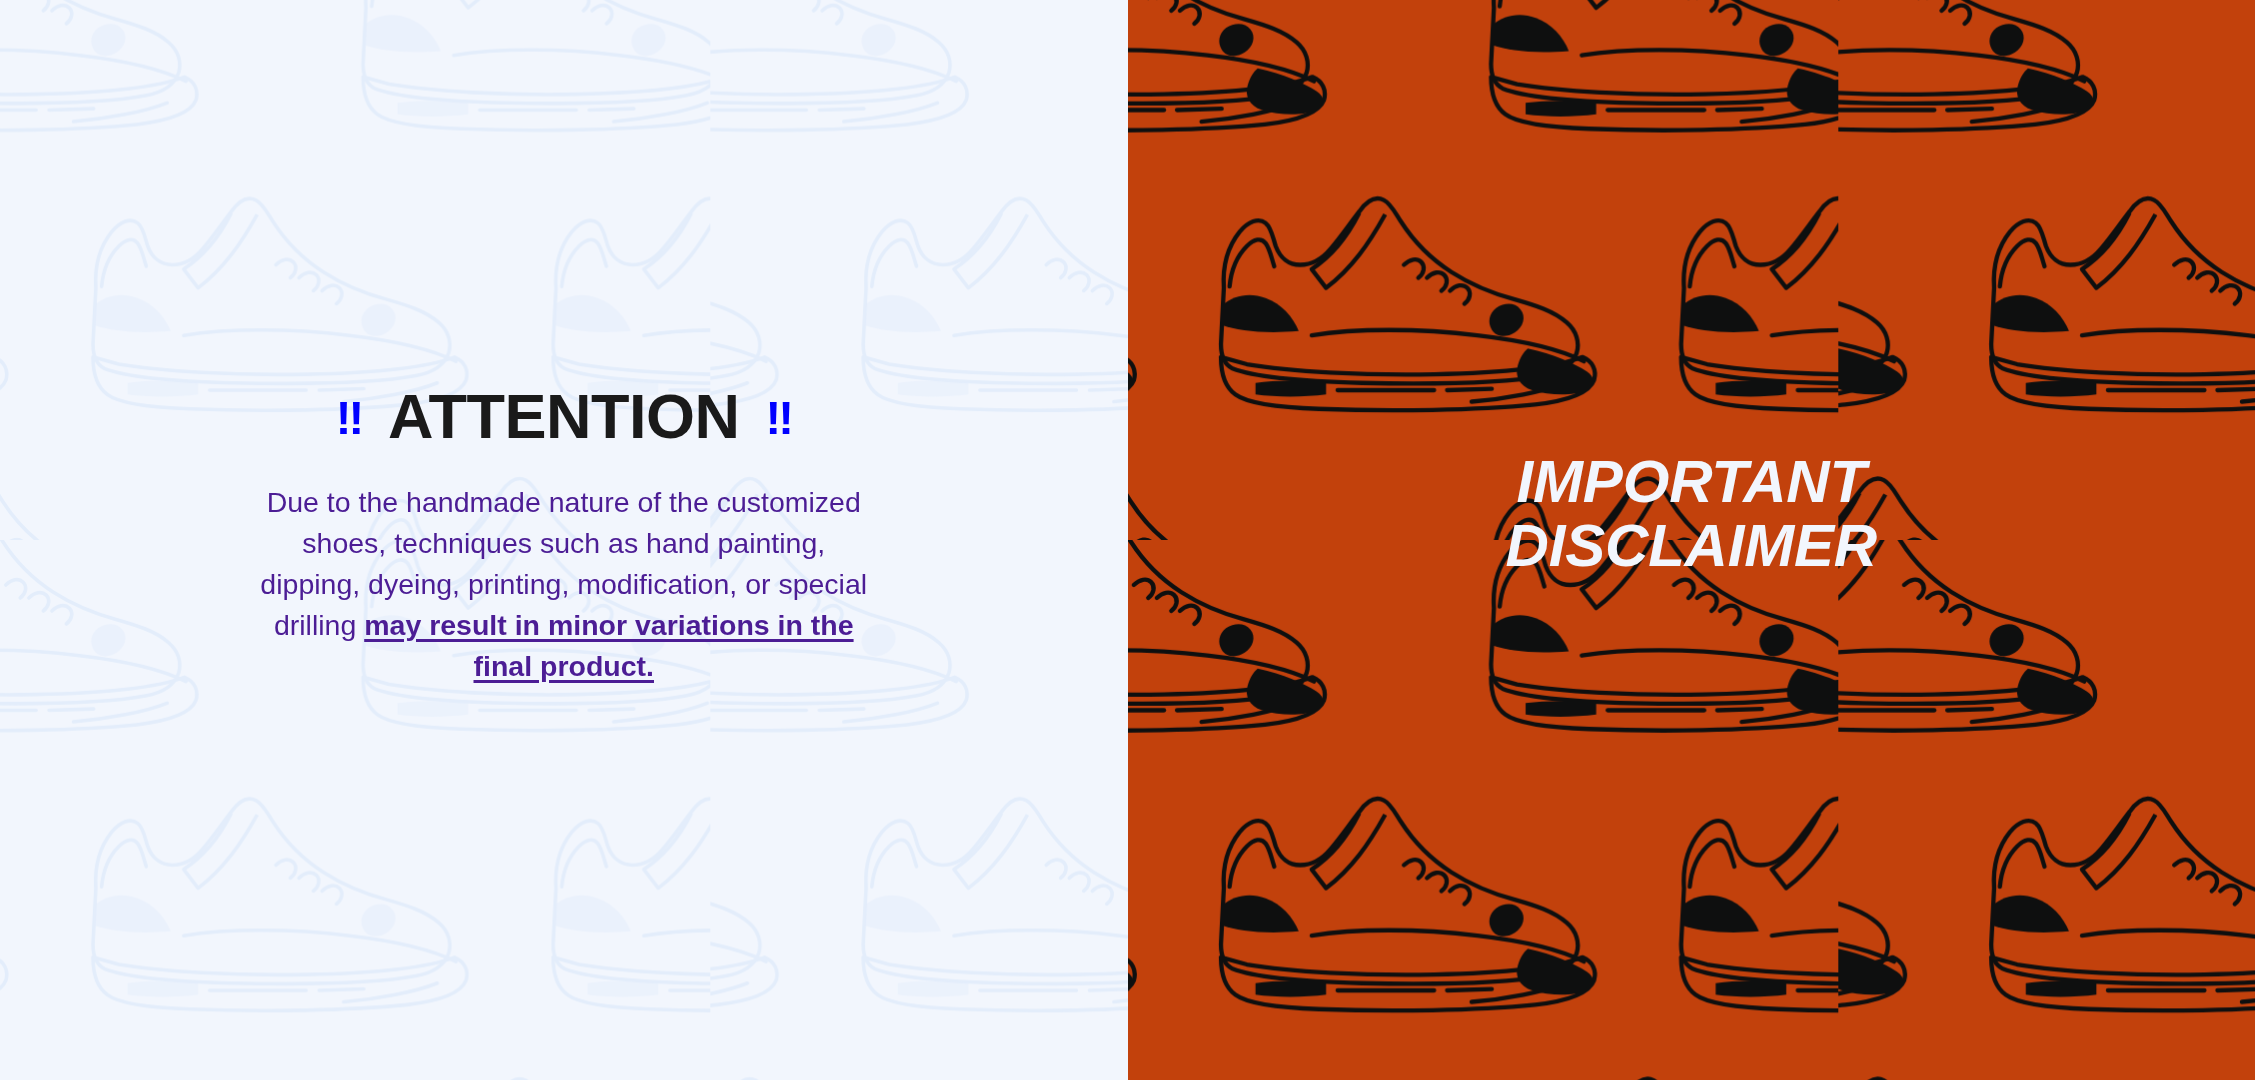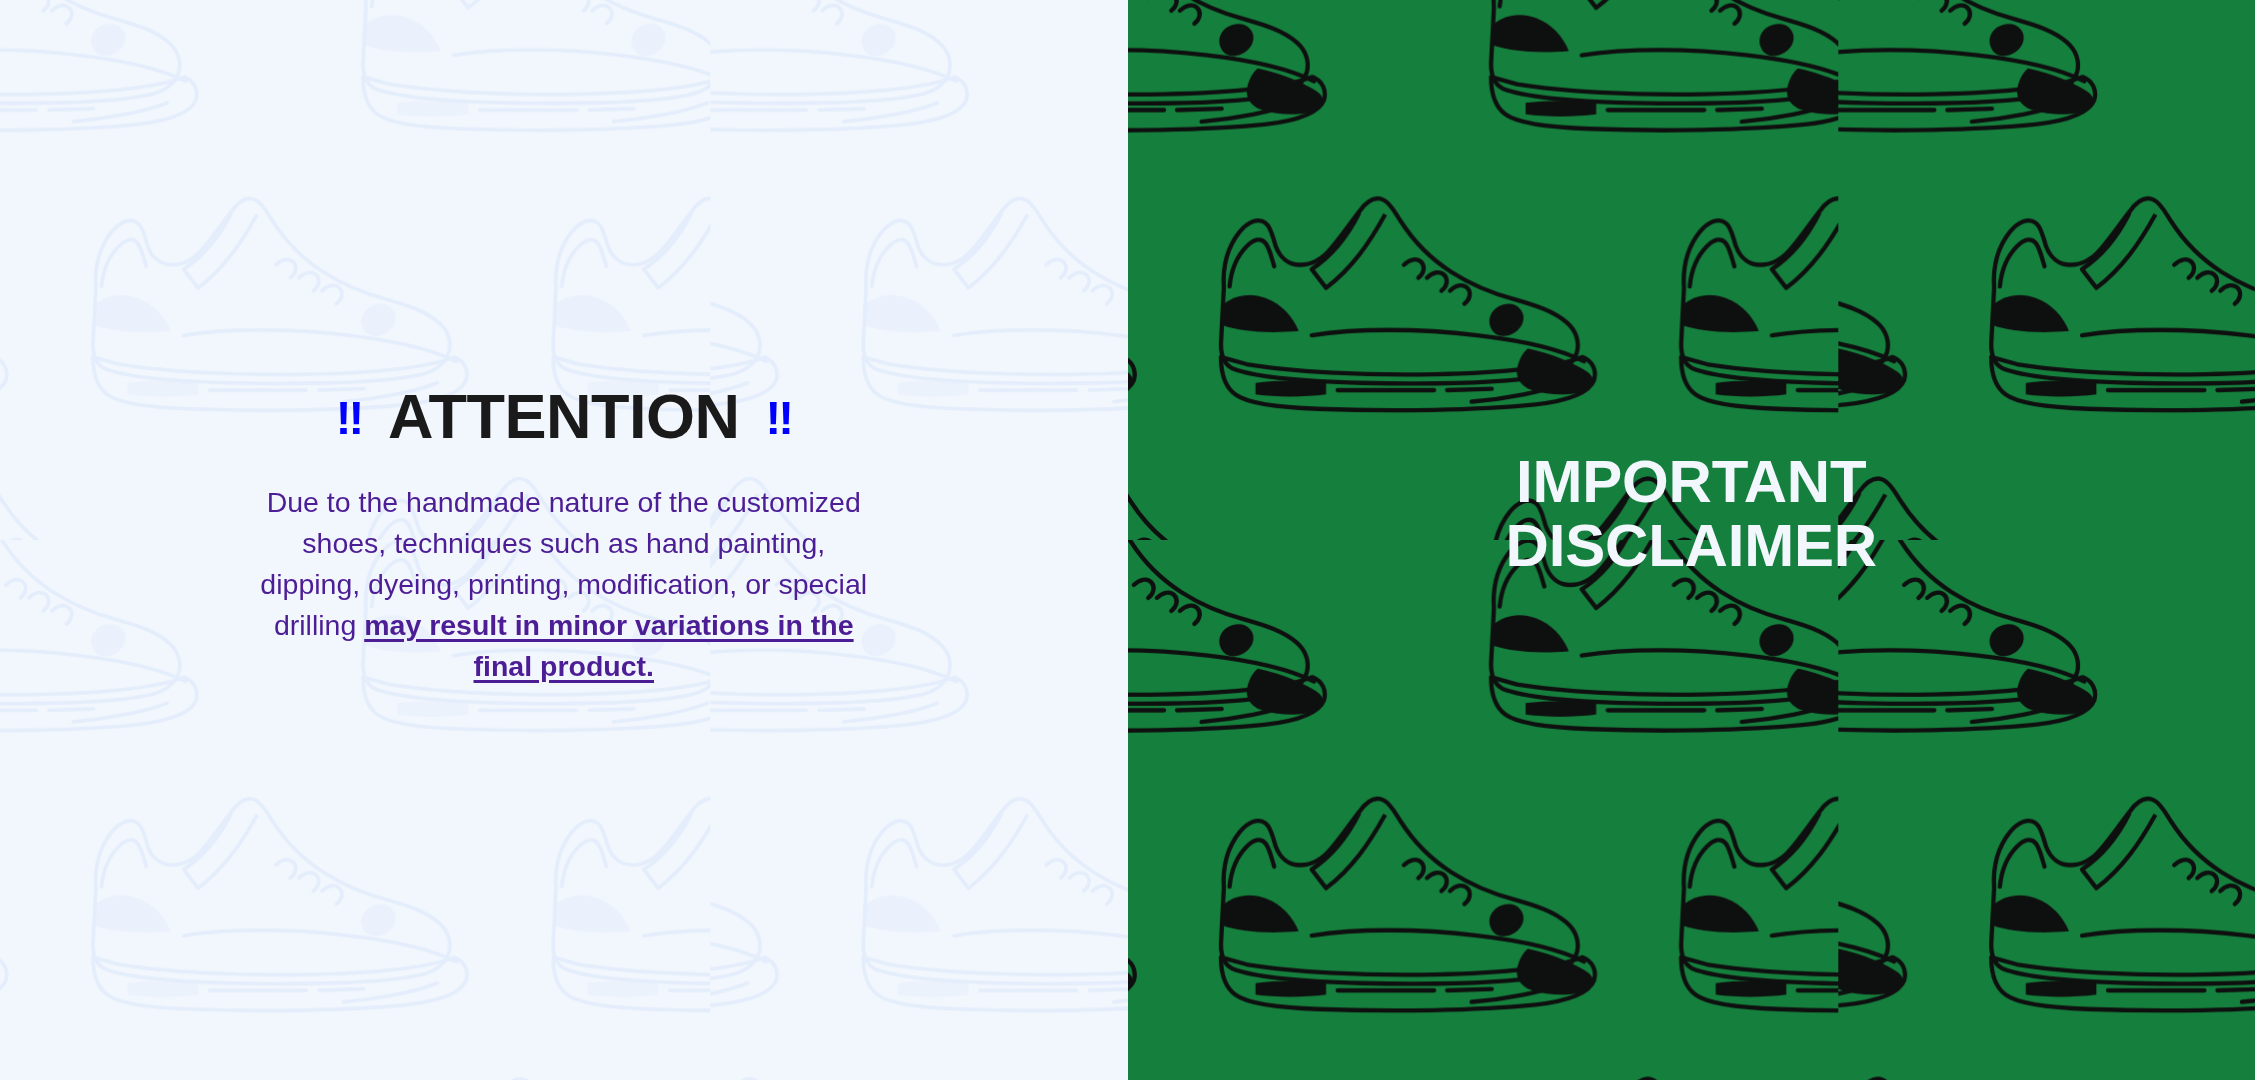--- a/index.html
+++ b/index.html
@@ -17,21 +17,21 @@
   
   .panel {
     position:relative;
     width:50%; height:100%;
     overflow:hidden;
     display:flex;
     align-items:center;
     justify-content:center;
   }
   .panel.light { background:#F2F6FD; }
-  .panel.dark  { background:#15803d; }
+  .panel.dark  { background:#c2410c;font-style:italic; }
 
   
   .wallpaper {
     position:absolute;
     inset:-60px -60px -60px -60px;
     z-index:0;
     pointer-events:none;
   }
   .wallpaper svg { display:block; width:100%; height:100%; }
 

